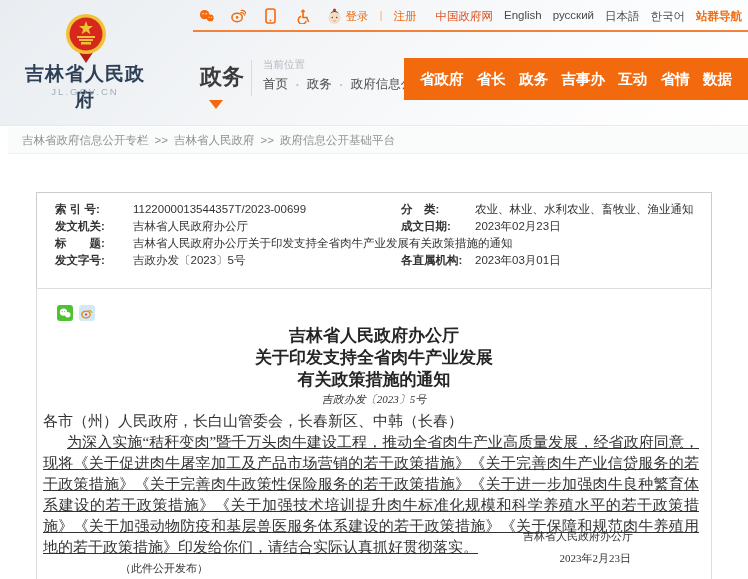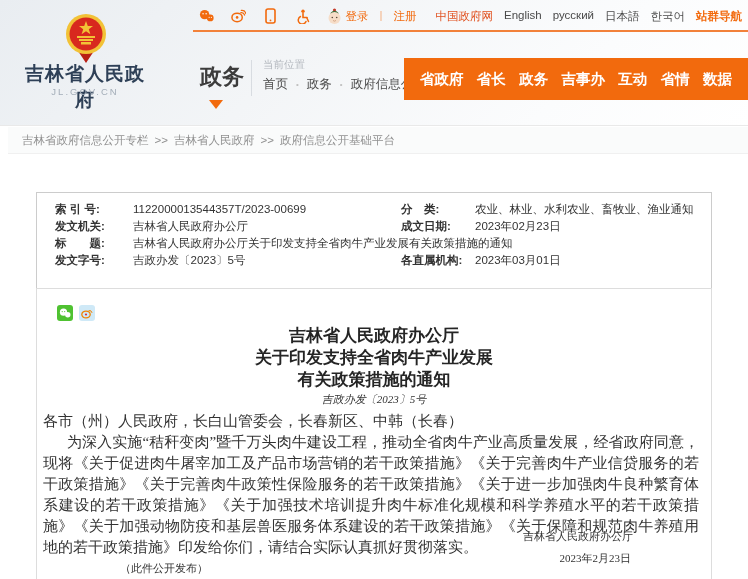--- a/index.html
+++ b/index.html
@@ -71,21 +71,21 @@
   .doc-title { position:absolute; top:36px; left:0; width:100%; text-align:center;
                font-family:"Liberation Serif","DejaVu Serif",serif; font-weight:bold;
                font-size:17px; line-height:22px; color:#252525; }
   .doc-no { position:absolute; top:103px; left:0; width:100%; text-align:center;
             font-family:"Liberation Serif","DejaVu Serif",serif; font-style:italic;
             font-size:11px; color:#333; }
   .doc-body { position:absolute; top:122px; left:6px; right:12px;
               font-family:"Liberation Serif","DejaVu Serif",serif; font-size:15px;
               line-height:21px; color:#333; text-align:justify; }
   .p-sal2 { text-indent:52px; }
-  .p-main { text-indent:24px; }
+  .p-main { text-indent:24px;text-decoration:underline; }
   .doc-sign { position:absolute; top:240px; right:78px; font-family:"Liberation Serif","DejaVu Serif",serif;
               font-size:11px; color:#333; }
   .doc-sign-date { position:absolute; top:262px; right:80px; font-family:"Liberation Serif","DejaVu Serif",serif;
                    font-size:11px; color:#333; }
   .doc-footnote { position:absolute; top:272px; left:46px; font-family:"Liberation Serif","DejaVu Serif",serif;
                   font-size:11px; color:#333;margin-left:37px; }
 </style>
 </head>
 <body>
 

